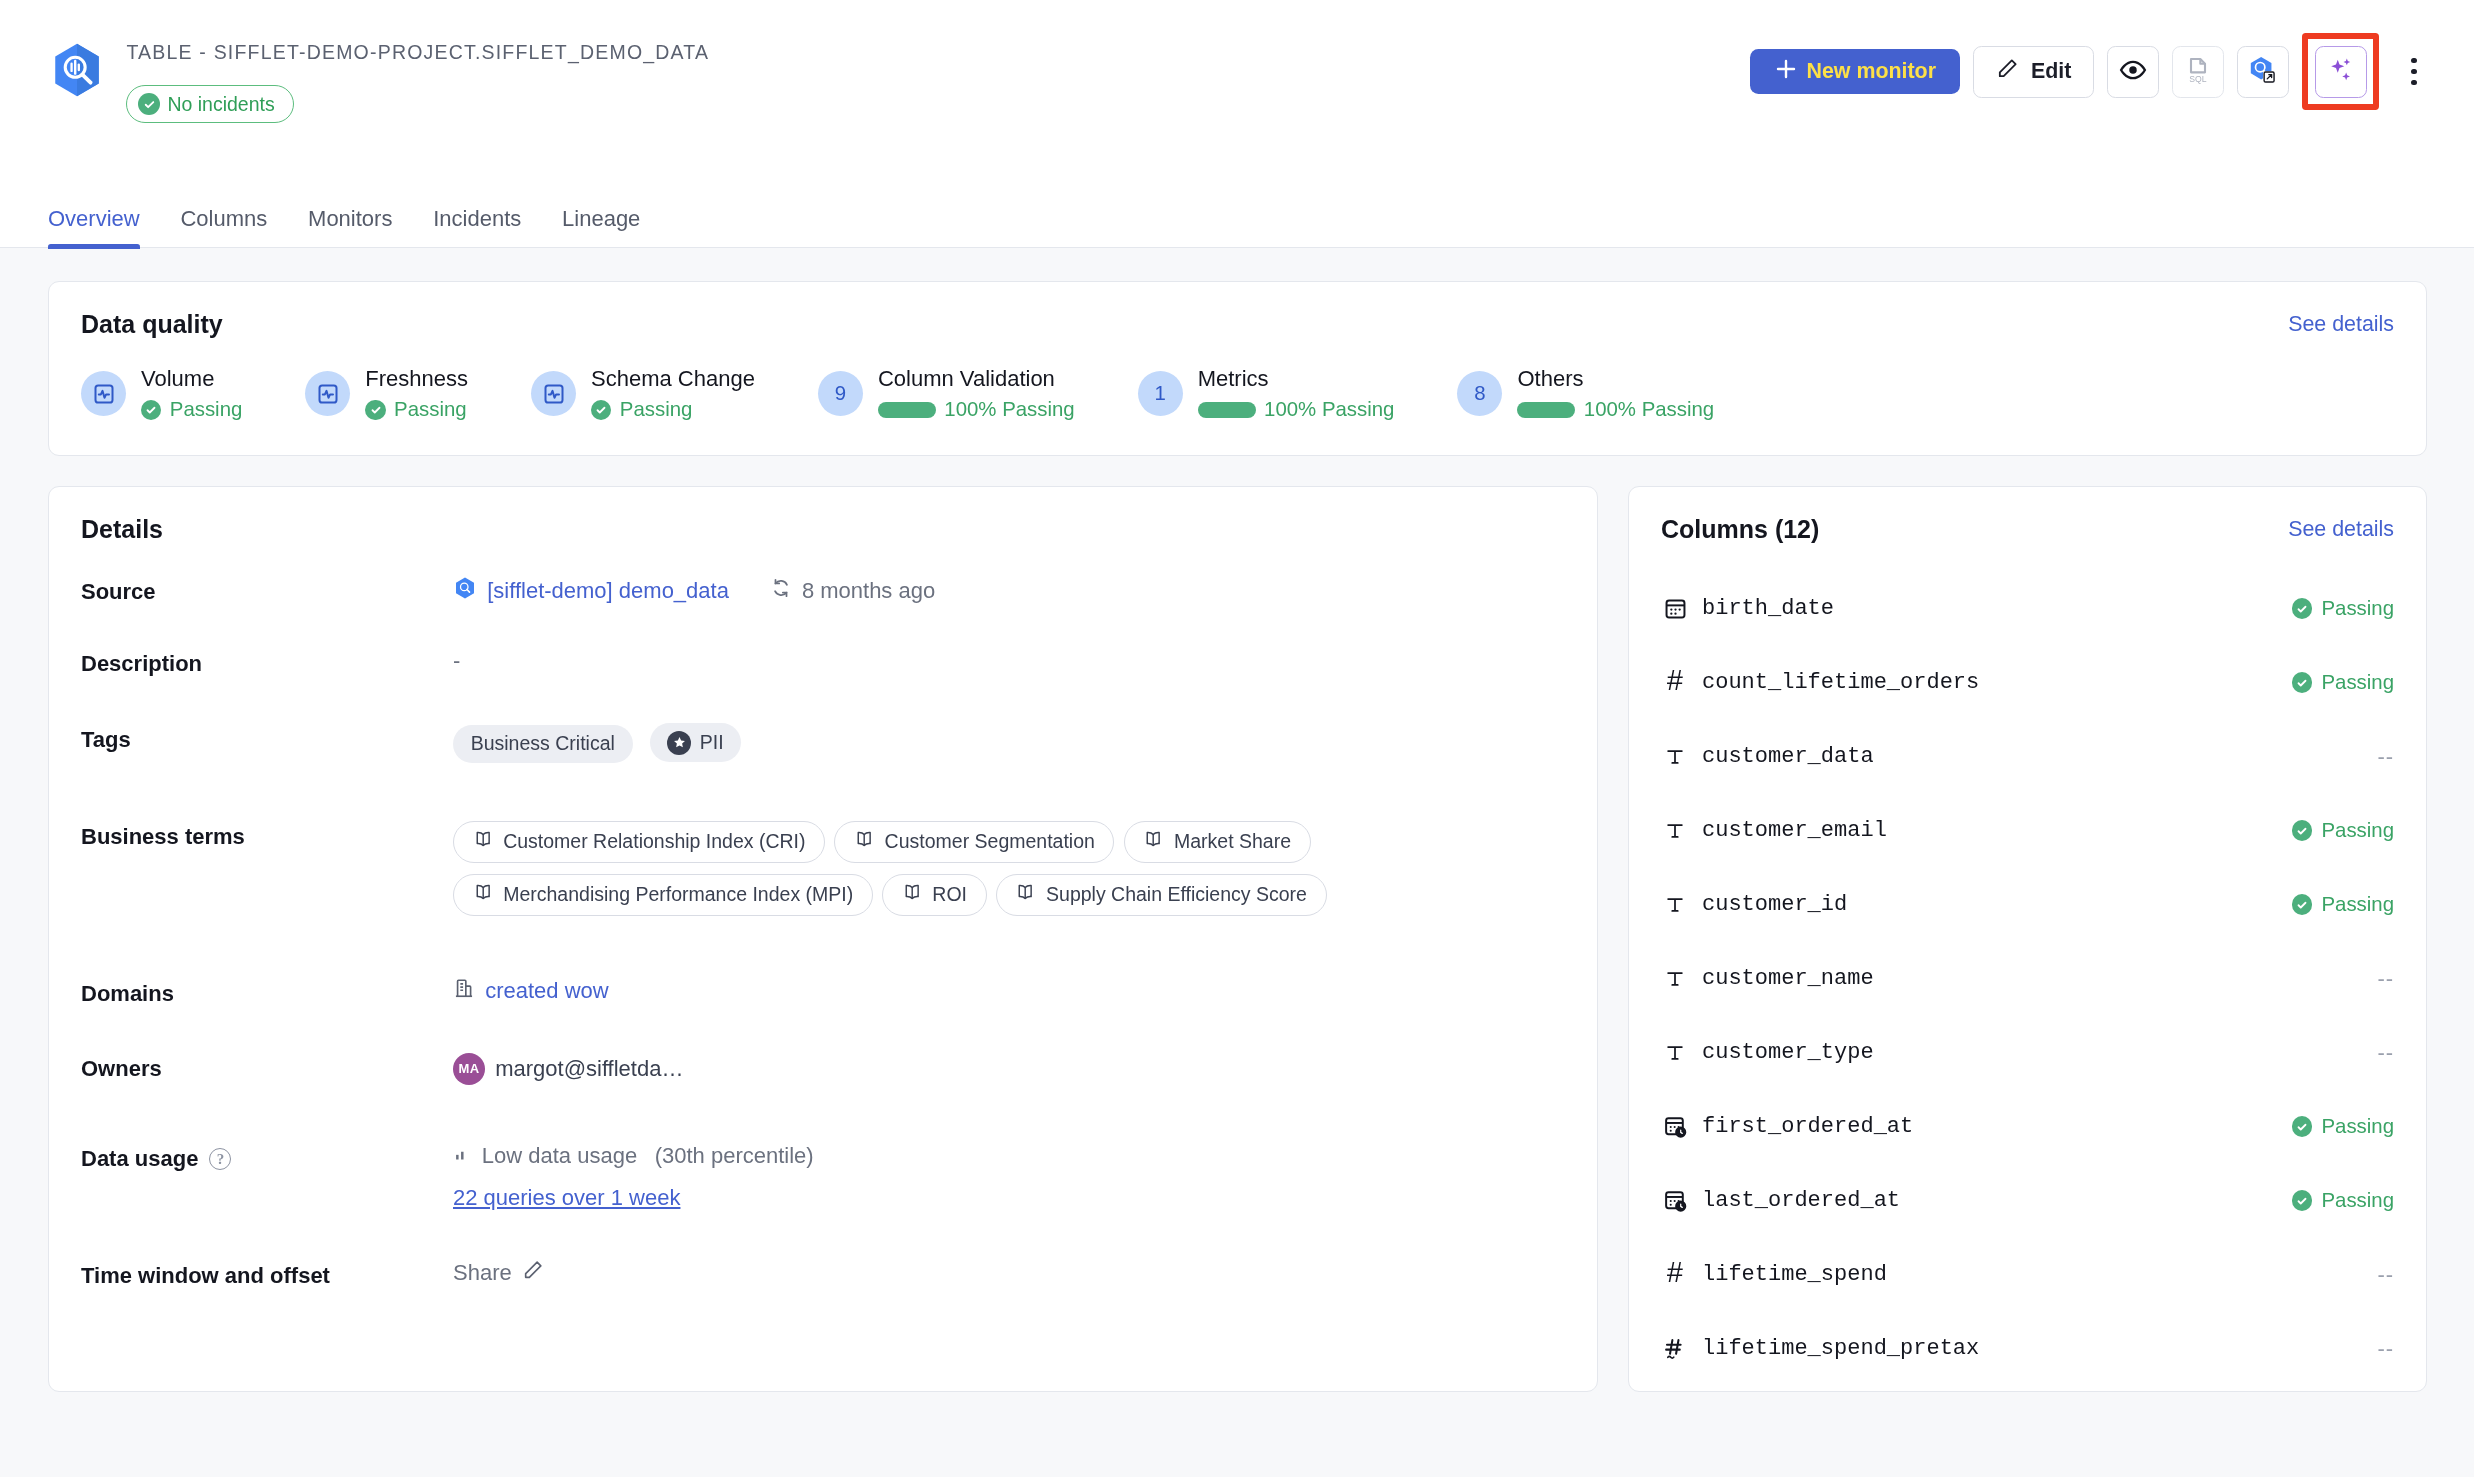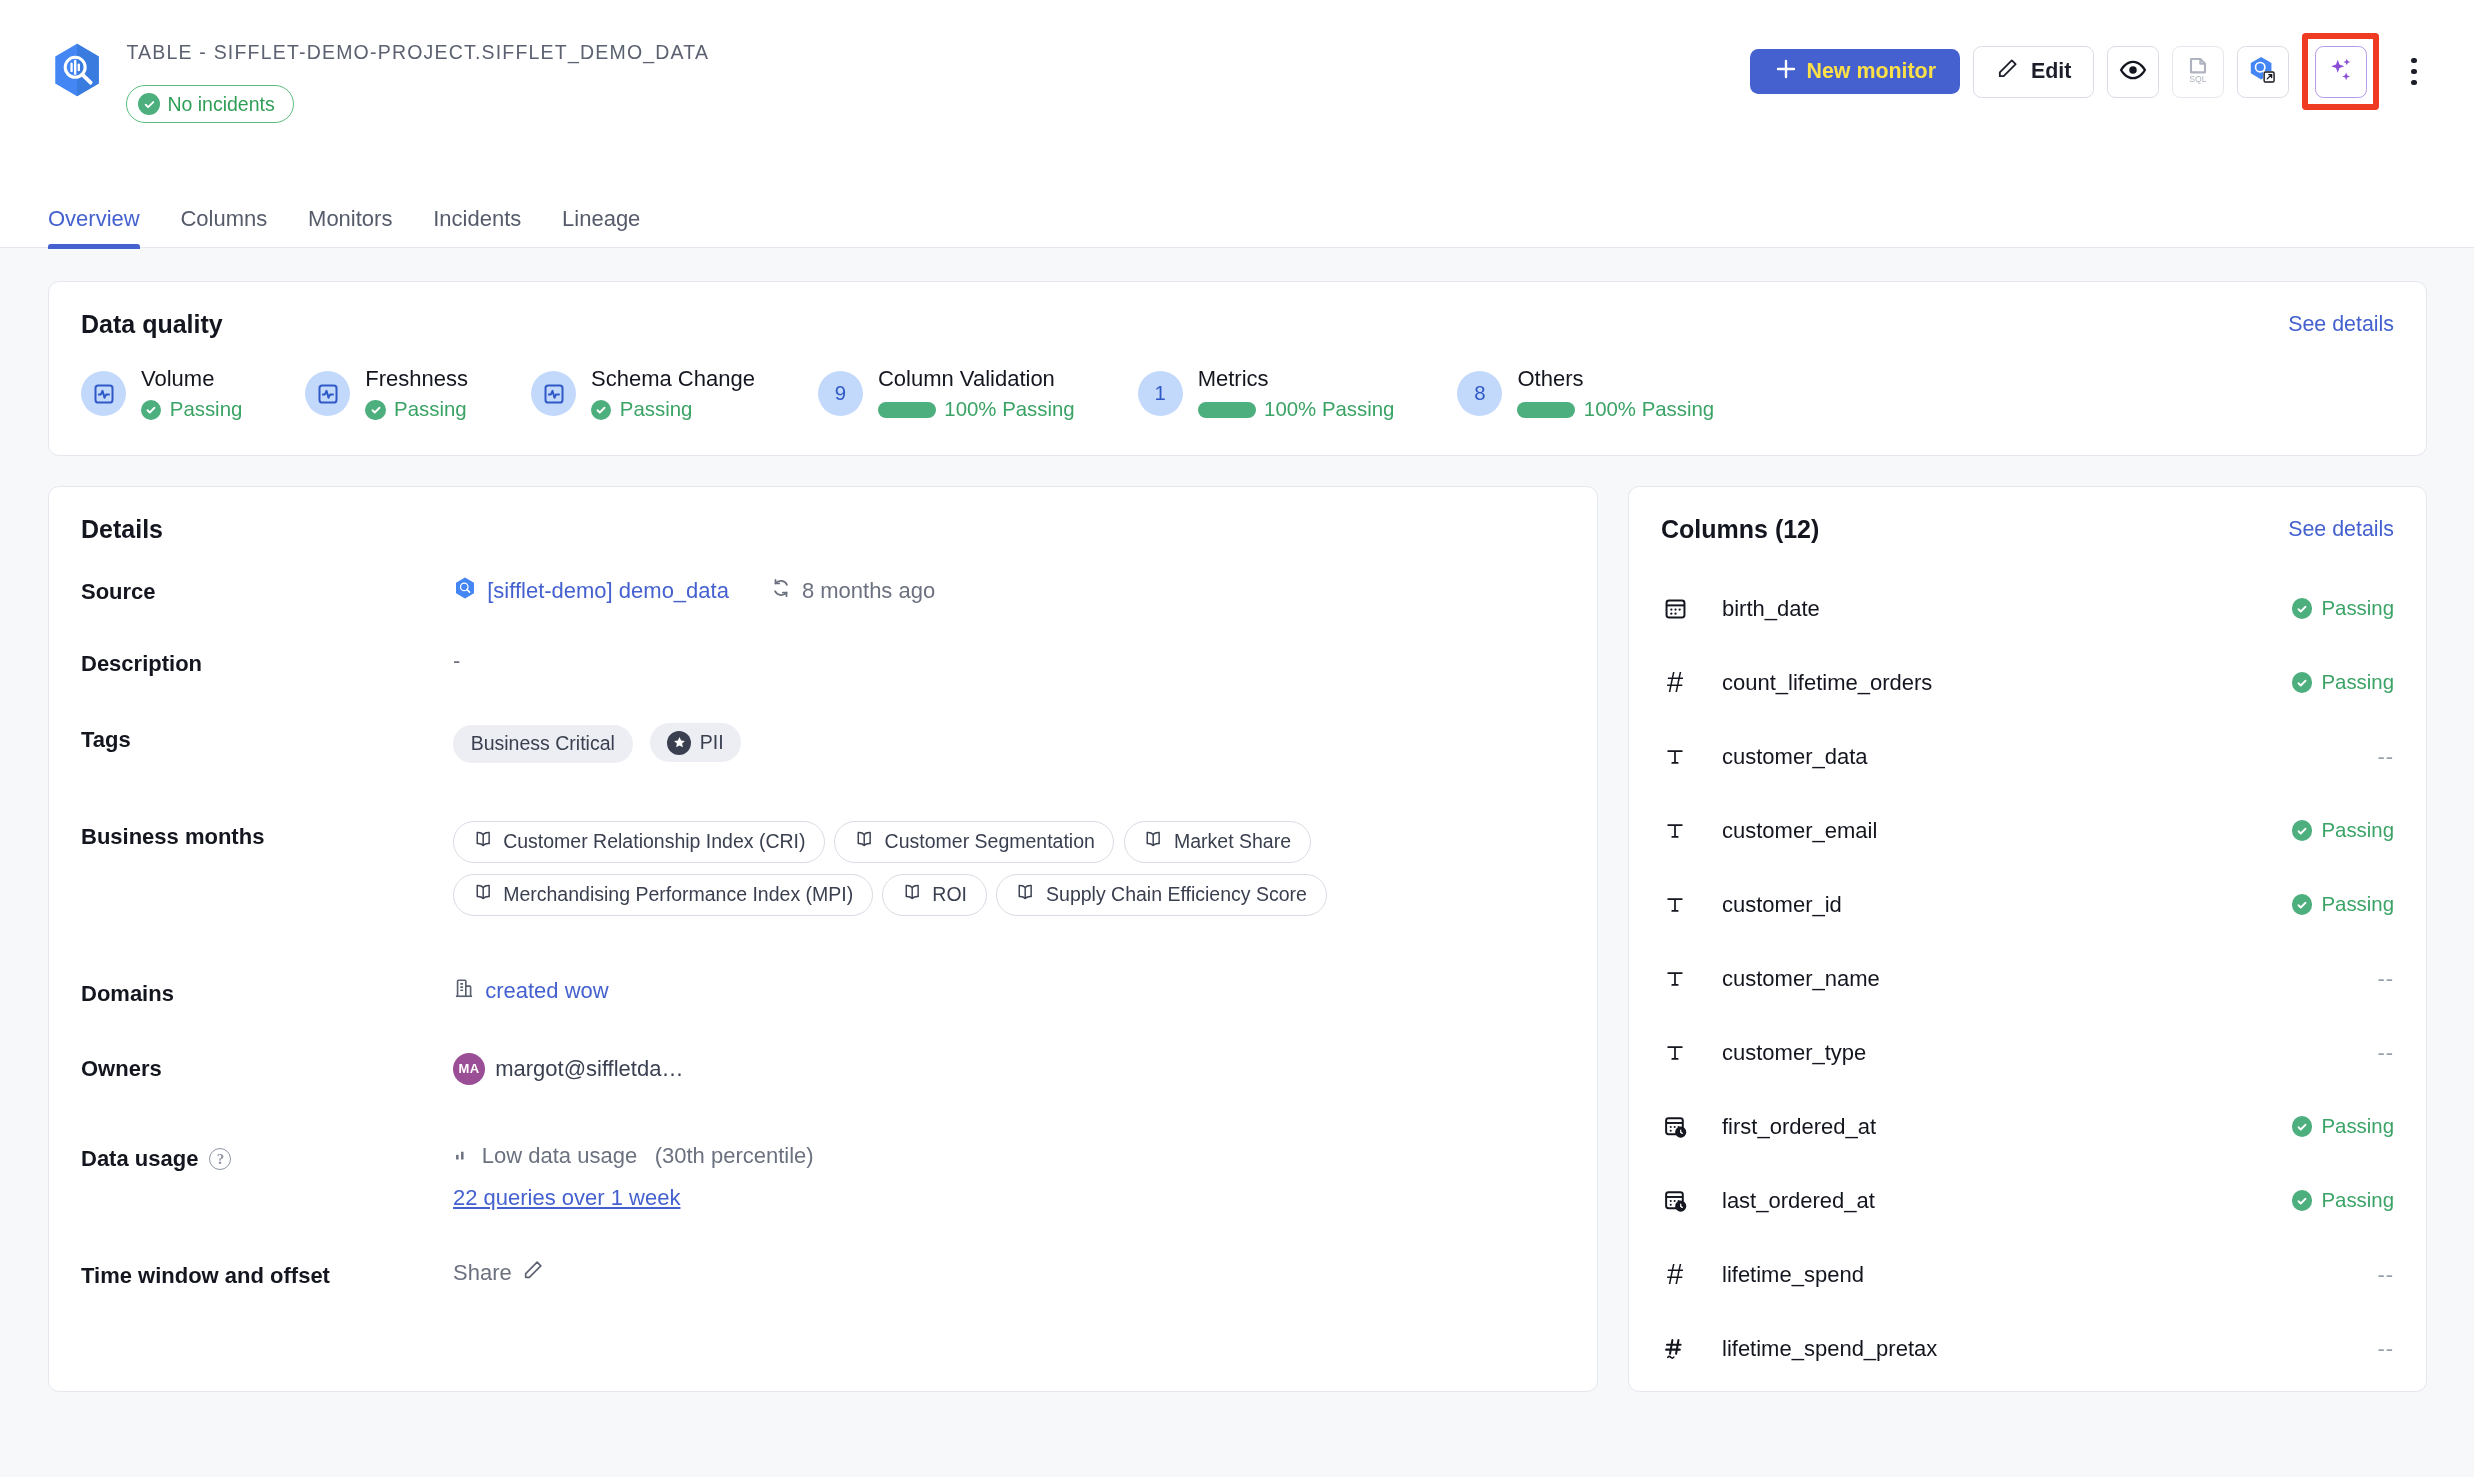--- a/index.html
+++ b/index.html
@@ -236,21 +236,21 @@
   }
   .usage-line2 { margin-top: 16.7px; font-size: 22px; }
 
   
   .columns-card { padding: 28px 32px 0 32px; height: 906px; overflow: hidden; }
   .col-list { margin-top: 28px; }
   .col-row {
     display: flex; align-items: center; justify-content: space-between;
     height: 74px;
   }
-  .col-name { display: flex; align-items: center; gap: 33px; font-size: 22px; color: #14161f; }
+  .col-name { display: flex; align-items: center; gap: 13px; font-size: 22px; color: #14161f; font-family: Liberation Mono, monospace; }
   .col-status { display: flex; align-items: center; gap: 9.3px; font-size: 20.4px; color: #3aa365; white-space: nowrap;}
   .col-dash { font-size: 22px; color: #9aa0ad; letter-spacing: 0.9px; }
   .type-ico { width: 28px; height: 28px; display: inline-flex; align-items:center; justify-content:center; flex: 0 0 auto;}
   .type-hash { font-size: 29px; font-weight: 500; color: #14161f; line-height: 1; }
 </style>
 </head>
 <body>
 
 <div class="page-header">
   <div class="header-row">
@@ -512,21 +512,21 @@
                   <svg width="15" height="15" viewBox="0 0 24 24" fill="#fff">
                       <path d="M12 3l2.6 5.6 6.1.8-4.5 4.2 1.2 6-5.4-3-5.4 3 1.2-6L3.3 9.4l6.1-.8z"></path>
                     </svg>
                 </span>
                 <span>PII</span>
               </span>
             </div>
           </div>
 
           <div class="drow row-terms">
-            <div class="dlabel">Business months</div>
+            <div class="dlabel">Business terms</div>
             <div class="dvalue">
               <div class="terms-wrap">
                 <span class="term">
                   <span><svg width="20.4" height="20.4" viewBox="0 0 24 24" fill="none" stroke="#3a4050" stroke-width="1.7" stroke-linejoin="round">
                         <path d="M12 6.5C10.5 4.8 8.3 4 5 4.2v13c3.3-.2 5.5.6 7 2.3 1.5-1.7 3.7-2.5 7-2.3v-13c-3.3-.2-5.5.6-7 2.3z"></path>
                         <path d="M12 6.5v13"></path>
                       </svg></span>
                   <span>Customer Relationship Index (CRI)</span>
                 </span>
                 <span class="term">

